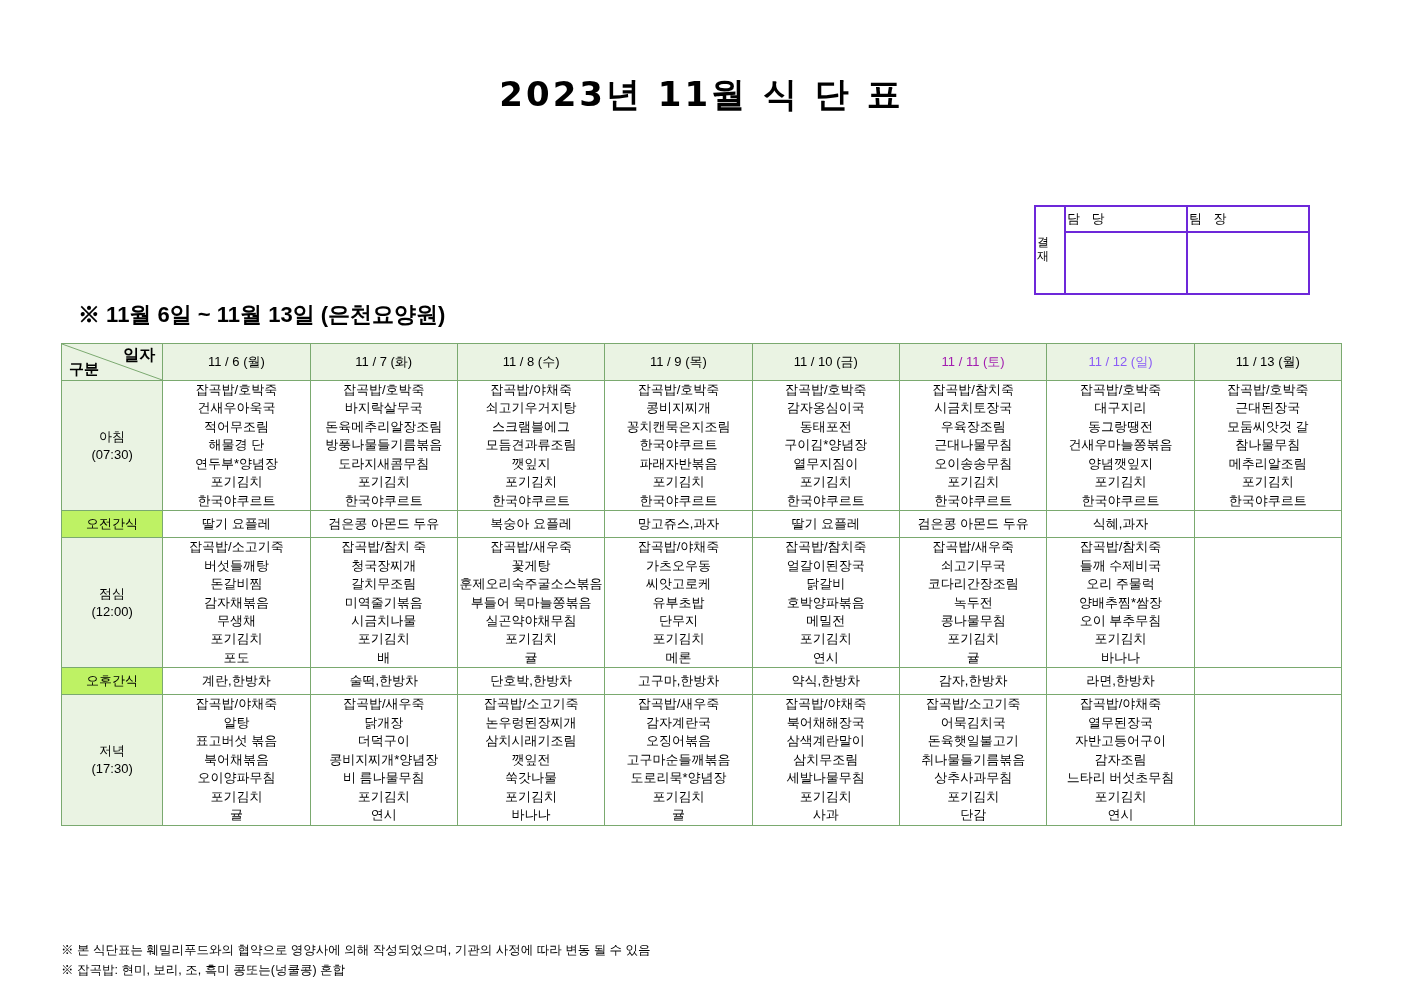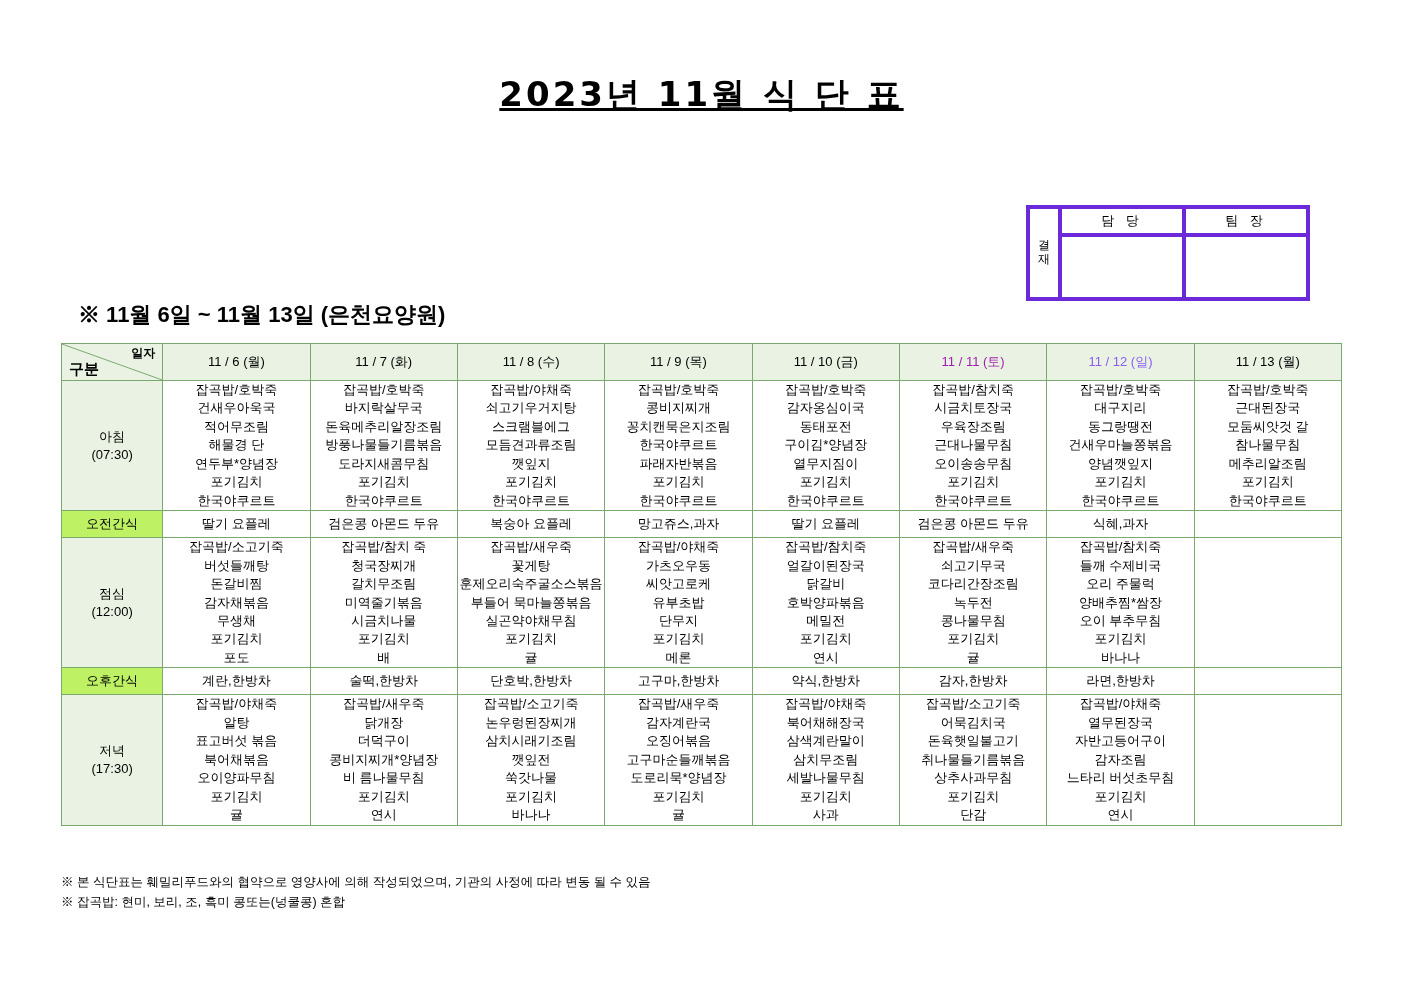--- a/index.html
+++ b/index.html
@@ -20,34 +20,32 @@
     width: 1403px;
     height: 992px;
   }
   .title {
     text-align: center;
     font-size: 34px;
     font-weight: bold;
     letter-spacing: 3px;
     margin-top: 72px;
     font-family: "DejaVu Sans", sans-serif;
-    text-decoration: underline;
   }
   
   .approval {
     position: absolute;
     top: 133px;
     right: 93px;
     border: 1px solid #000;
     border-collapse: collapse;
     font-size: 13px;
   }
   .approval td {
-    border: 4px solid #6d28d9;
-    text-align: center;
+    border: 2px solid #6d28d9;
     vertical-align: middle;
   }
   .approval .lbl-col {
     width: 26px;
     height: 82px;
     line-height: 1.15;
     font-size: 12px;
   }
   .approval .hdr {
     width: 118px;
@@ -97,21 +95,21 @@
     top: 0; left: 0;
     width: 100%; height: 100%;
   }
   .corner .diag line {
     stroke: #7aa96f;
     stroke-width: 1;
   }
   .corner .t1 {
     position: absolute;
     right: 7px; top: 1px;
-    font-size: 12px;
+    font-size: 16px;
     font-weight: bold;
   }
   .corner .t2 {
     position: absolute;
     left: 7px; bottom: 1px;
     font-size: 15px;
     font-weight: bold;
   }
   .sat { color: #a21caf; }
   .sun { color: #8b5cf6; }
@@ -134,21 +132,21 @@
     font-size: 13px;
   }
   .meal-cell {
     padding: 5px 2px 6px 2px;
     line-height: 1.42;
     font-size: 13px;
   }
   .meal-cell div { white-space: nowrap; }
   .footnotes {
     position: absolute;
-    top: 800px;
+    top: 868px;
     left: 61px;
     font-size: 12.5px;
     line-height: 1.6;
   }
 </style>
 </head>
 <body>
 
 <div class="page">
 

